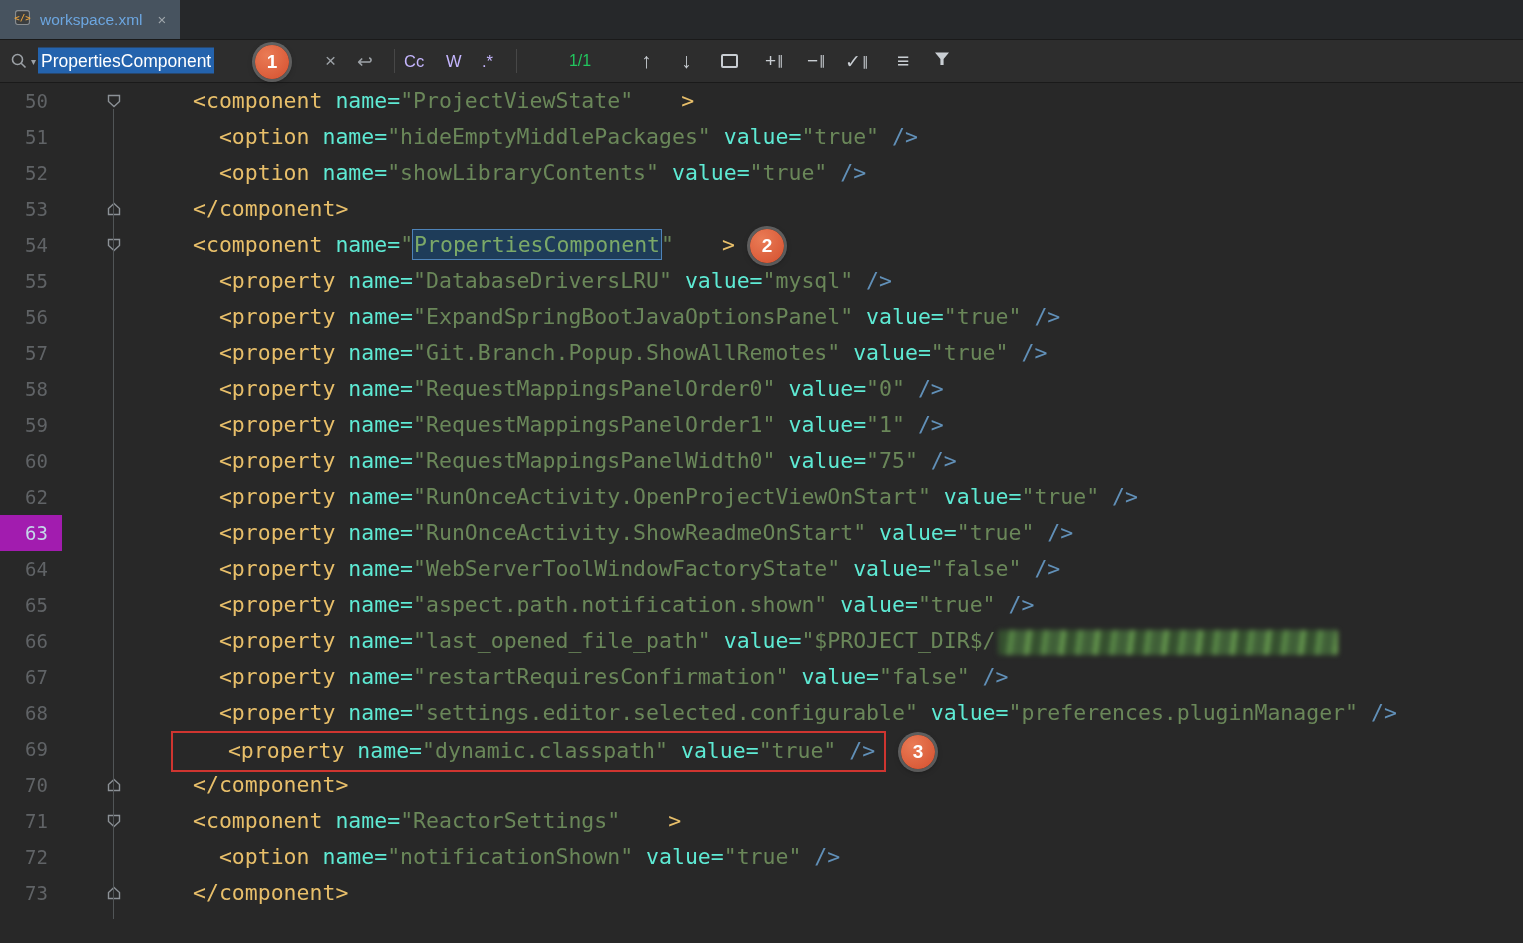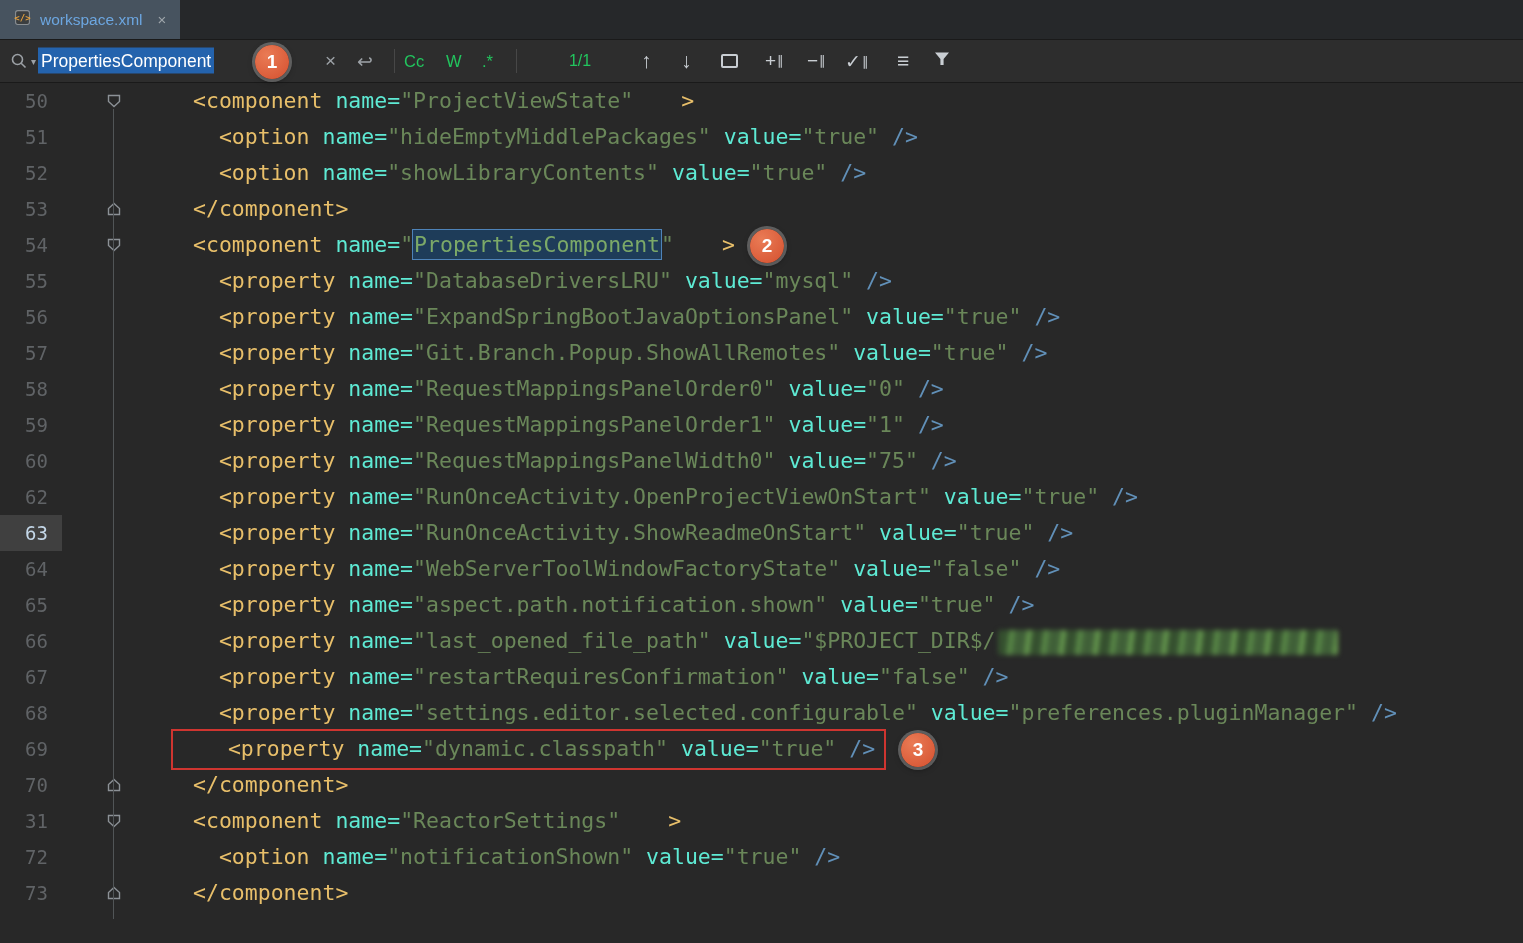--- a/index.html
+++ b/index.html
@@ -20,21 +20,21 @@
   .fb-gray { color:#9ca1a6; }
   .fb-light { color:#c9ced3; }
   .search-wrap { left:10px; display:flex; align-items:center; gap:3px; }
   .search-caret { color:#9ca1a6; font-size:10px; }
   .query { left:38px; }
   .sel { background:#2463ad; color:#ffffff; padding:3px 3px; font-size:17.5px; }
   .clear { left:325px; font-size:19px; }
   .newline { left:357px; font-size:19px; }
   .sep { width:1px; height:24px; background:#474747; }
   .sep1 { left:394px; } .sep2 { left:516px; }
-  .tg { font-size:16.5px; color:#22c55e; }
+  .tg { font-size:16.5px; color:#c4b5fd; }
   .tg-cc { left:404px; } .tg-w { left:446px; } .tg-rx { left:482px; }
   .count { left:552px; width:56px; text-align:center; color:#22c55e; font-size:16px; }
   .prev { left:641px; font-size:21px; } .next { left:681px; font-size:21px; }
   .boxicon { left:721px; width:17px; height:14px; border:2px solid #c9ced3; border-radius:2px; }
   .occ { font-size:19px; color:#c9ced3; }
   .occ .bars { font-size:13px; vertical-align:2px; letter-spacing:-1px; margin-left:1px; }
   .addocc { left:765px; } .remocc { left:807px; } .selocc { left:845px; }
   .options { left:897px; font-size:21px; font-weight:bold; }
   .funnel { left:934px; }
 
@@ -46,23 +46,23 @@
     color:#fff; font:bold 19px "Liberation Sans", sans-serif;
     box-shadow:0 0 0 3px rgba(190,190,190,.38), 0 2px 6px rgba(0,0,0,.55);
     white-space:normal;
   }
   .badge-inline { margin-left:15px; vertical-align:middle; }
   .badge-abs1 { position:absolute; left:255px; top:5px; z-index:5; }
 
   
   .editor { position:relative; }
   .fold-rail { position:absolute; left:113px; top:26px; width:1px; height:810px; background:#515557; }
-  .line { display:flex; height:36px; font-family:"DejaVu Sans Mono", monospace; font-size:21.5px;align-items:center; }
+  .line { display:flex; height:36px; font-family:"DejaVu Sans Mono", monospace; font-size:21.5px; }
   .ln { flex:none; width:62px; text-align:right; padding-right:14px; color:#606366; font-size:19px; line-height:36px; }
-  .ln-hl { background:#404040; color:#c4d7e8; }
+  .ln-hl { background:#a21caf; color:#c4d7e8; }
   .fold { flex:none; width:24px; height:36px; margin-left:40px; display:flex; align-items:center; justify-content:center; }
   .code { margin-left:19px; white-space:pre; line-height:36px; }
   .t-tag { color:#e8bf6a;margin-left:48px; }
   .t-attr { color:#5eead4; }
   .t-str { color:#6a8759; }
   .t-slash { color:#6190b8; }
   .t-plain { color:#a9b7c6; }
   .t-strhl { color:#7ca968; background:#1e3c59; box-shadow:0 0 0 1px #4e83b8; padding:2px 1px; }
   .red-box { display:inline-block; border:2px solid #cf3530; padding:0 9px 1px 7px; }
   .redact {
@@ -242,21 +242,21 @@
         <div class="line">
           <span class="ln">70</span>
           <span class="fold">
             <svg width="16" height="16" viewBox="0 0 16 16">
               <polygon points="8,2.5 13.5,7.5 13.5,13.5 2.5,13.5 2.5,7.5" fill="#282828" stroke="#8c9196" stroke-width="1.4"></polygon>
             </svg>
           </span>
           <span class="code"><span class="t-tag">&lt;/component&gt;</span></span>
         </div>
         <div class="line">
-          <span class="ln">31</span>
+          <span class="ln">71</span>
           <span class="fold">
             <svg width="16" height="16" viewBox="0 0 16 16">
               <polygon points="2.5,2.5 13.5,2.5 13.5,8.5 8,13.5 2.5,8.5" fill="#282828" stroke="#8c9196" stroke-width="1.4"></polygon>
             </svg>
           </span>
           <span class="code"><span class="t-tag">&lt;component</span><span class="t-attr"> name=</span><span class="t-str">"ReactorSettings"</span><span class="t-tag">&gt;</span></span>
         </div>
         <div class="line">
           <span class="ln">72</span>
           <span class="fold"></span>

